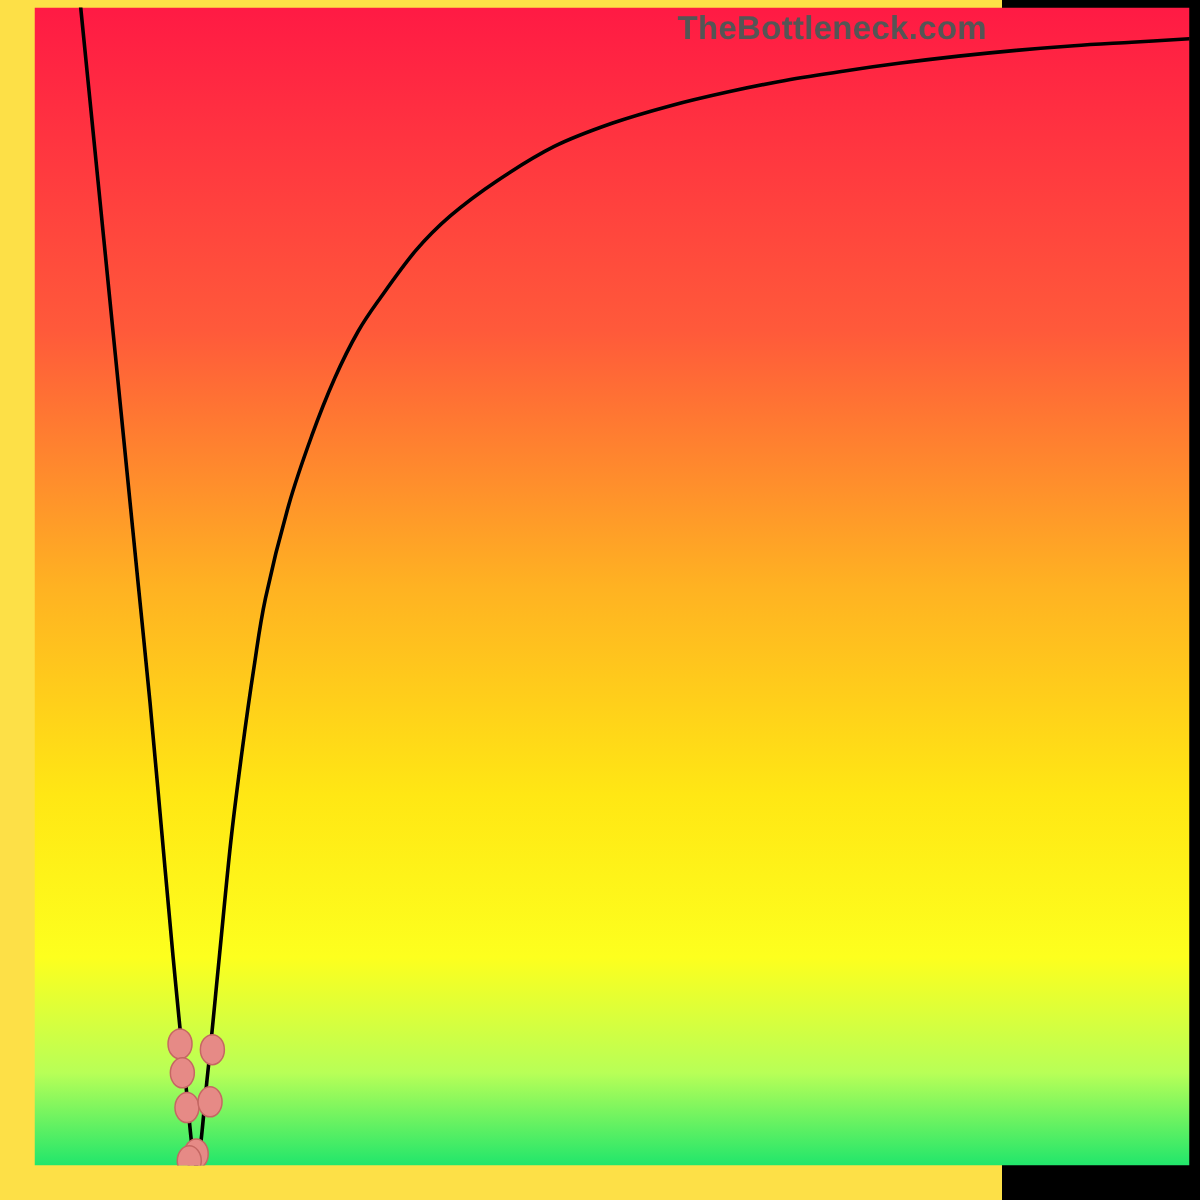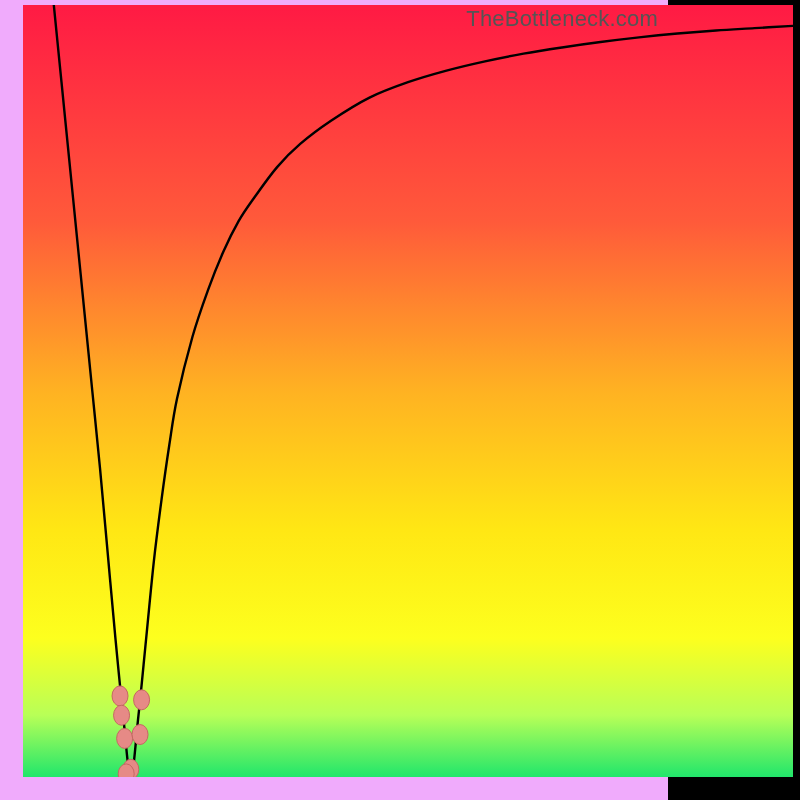--- a/index.html
+++ b/index.html
@@ -8,21 +8,22 @@
     width: 800px;
     height: 800px;
     overflow: hidden;
     background: #000;
     font-family: Arial, Helvetica, sans-serif;
   }
   .frame {
     position: relative;
     width: 668px;
     height: 800px;
-    background: #f0abfc;
+    background: #fde047;
+    font-weight: bold;
   }
   .plot-area {
     position: absolute;
     left: 23px;
     top: 5px;
     width: 770px;
     height: 772px;
     overflow: visible;
   }
   .gradient-bg {

